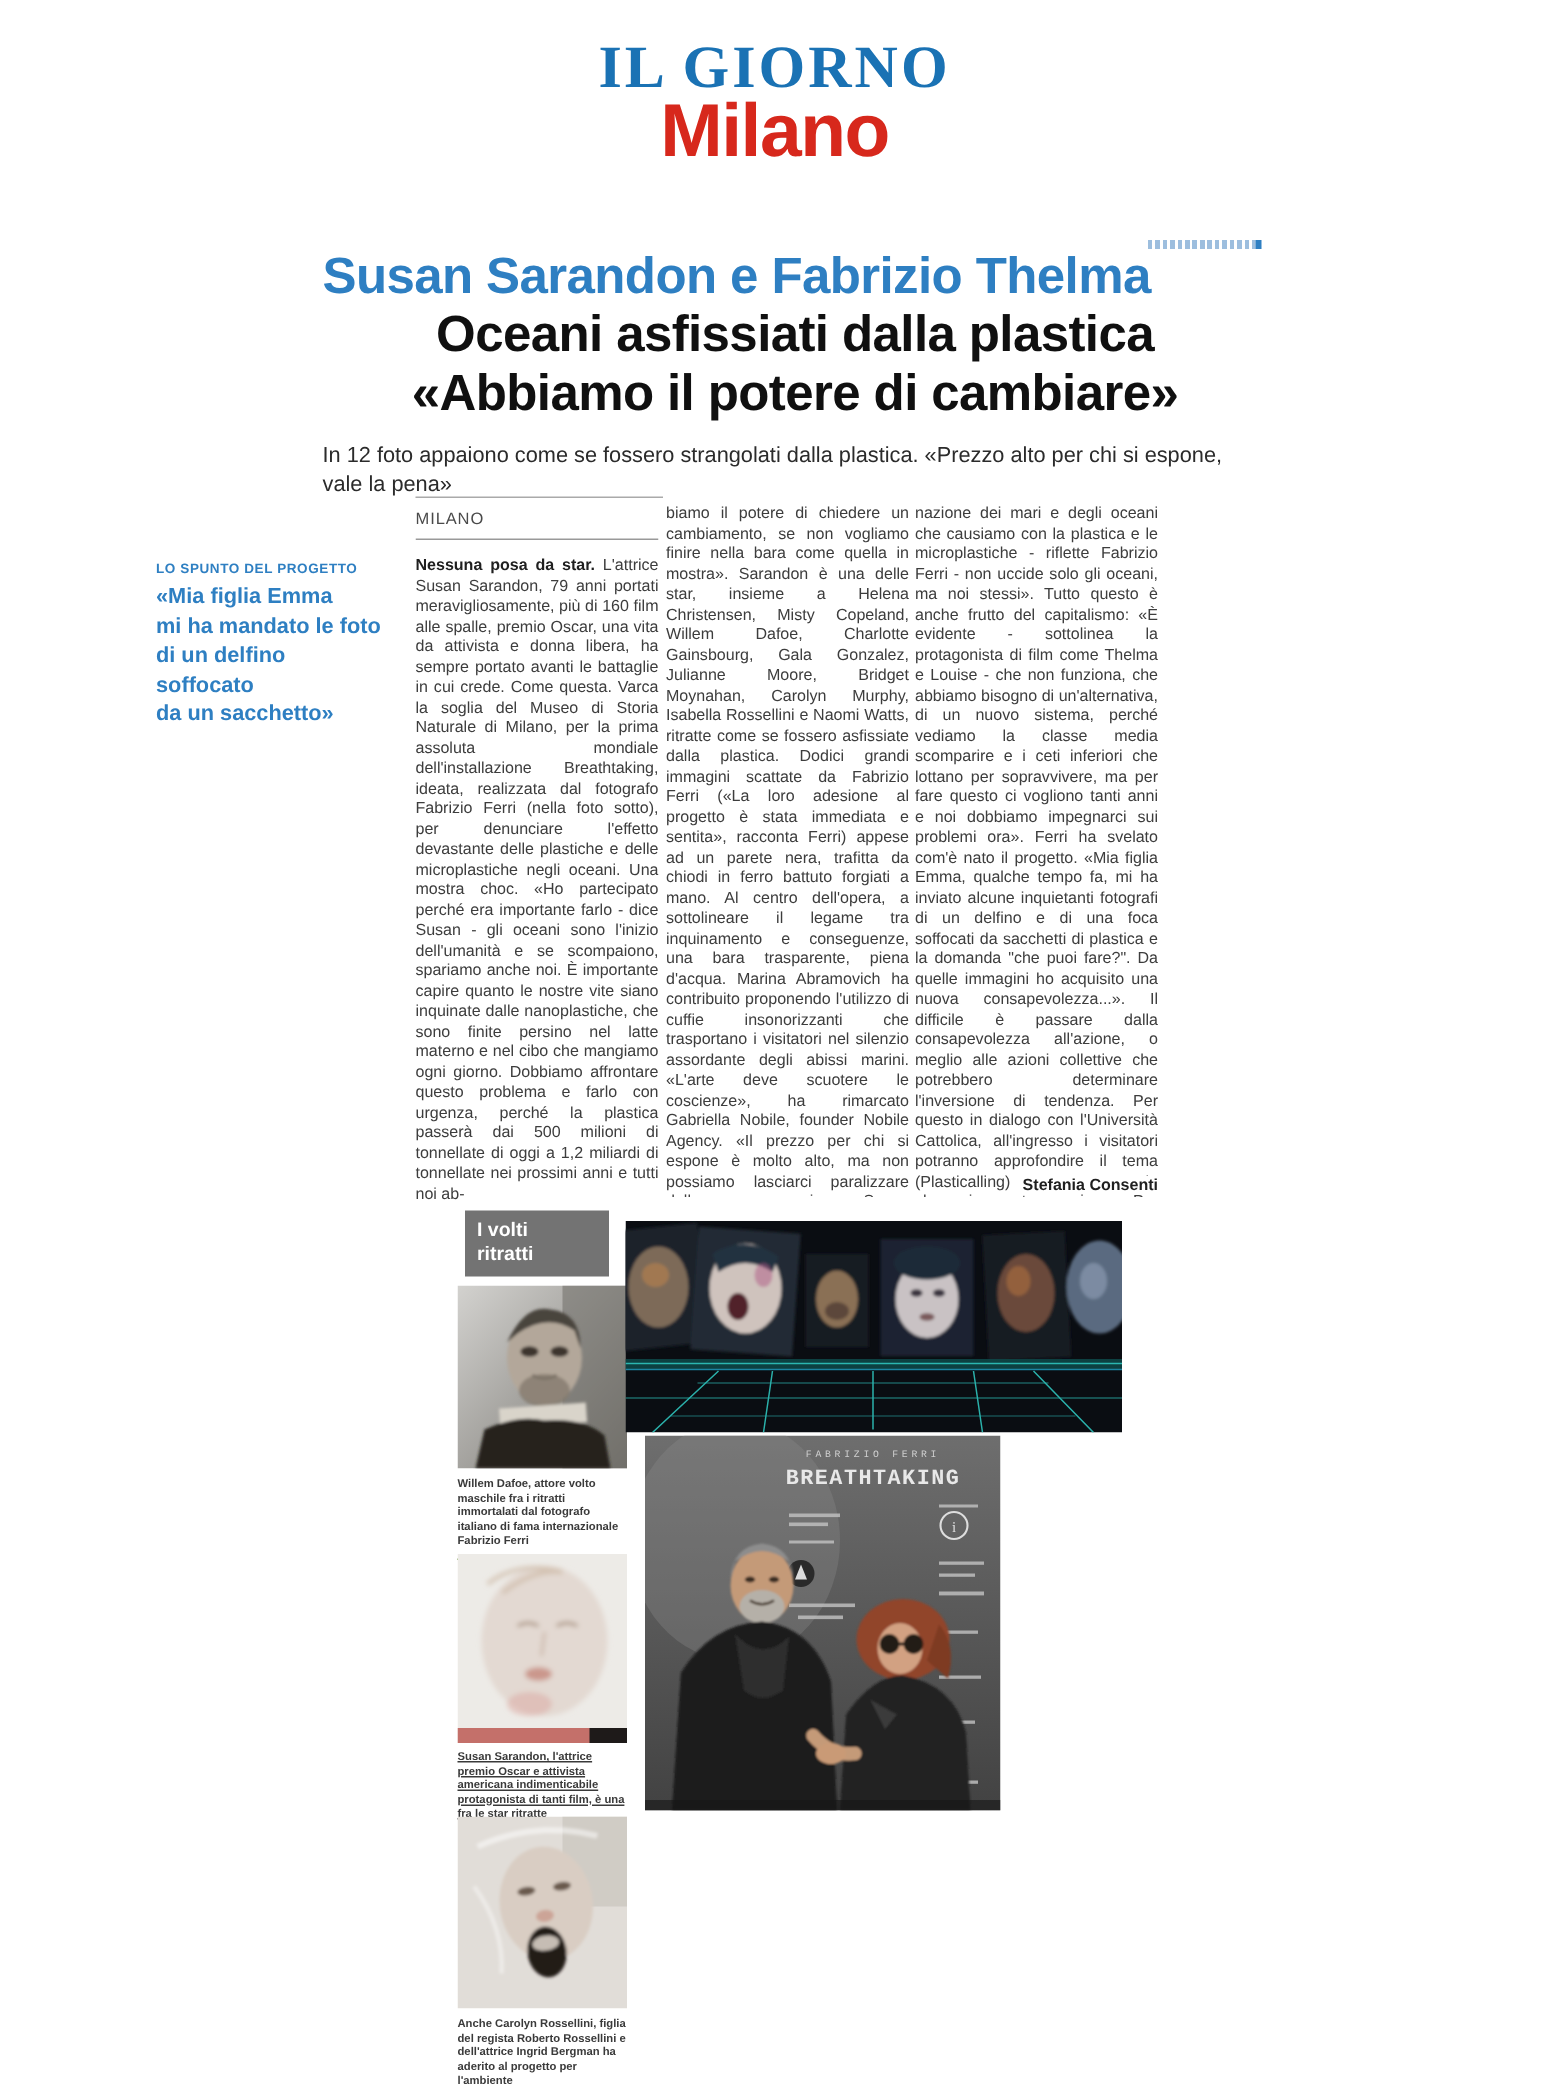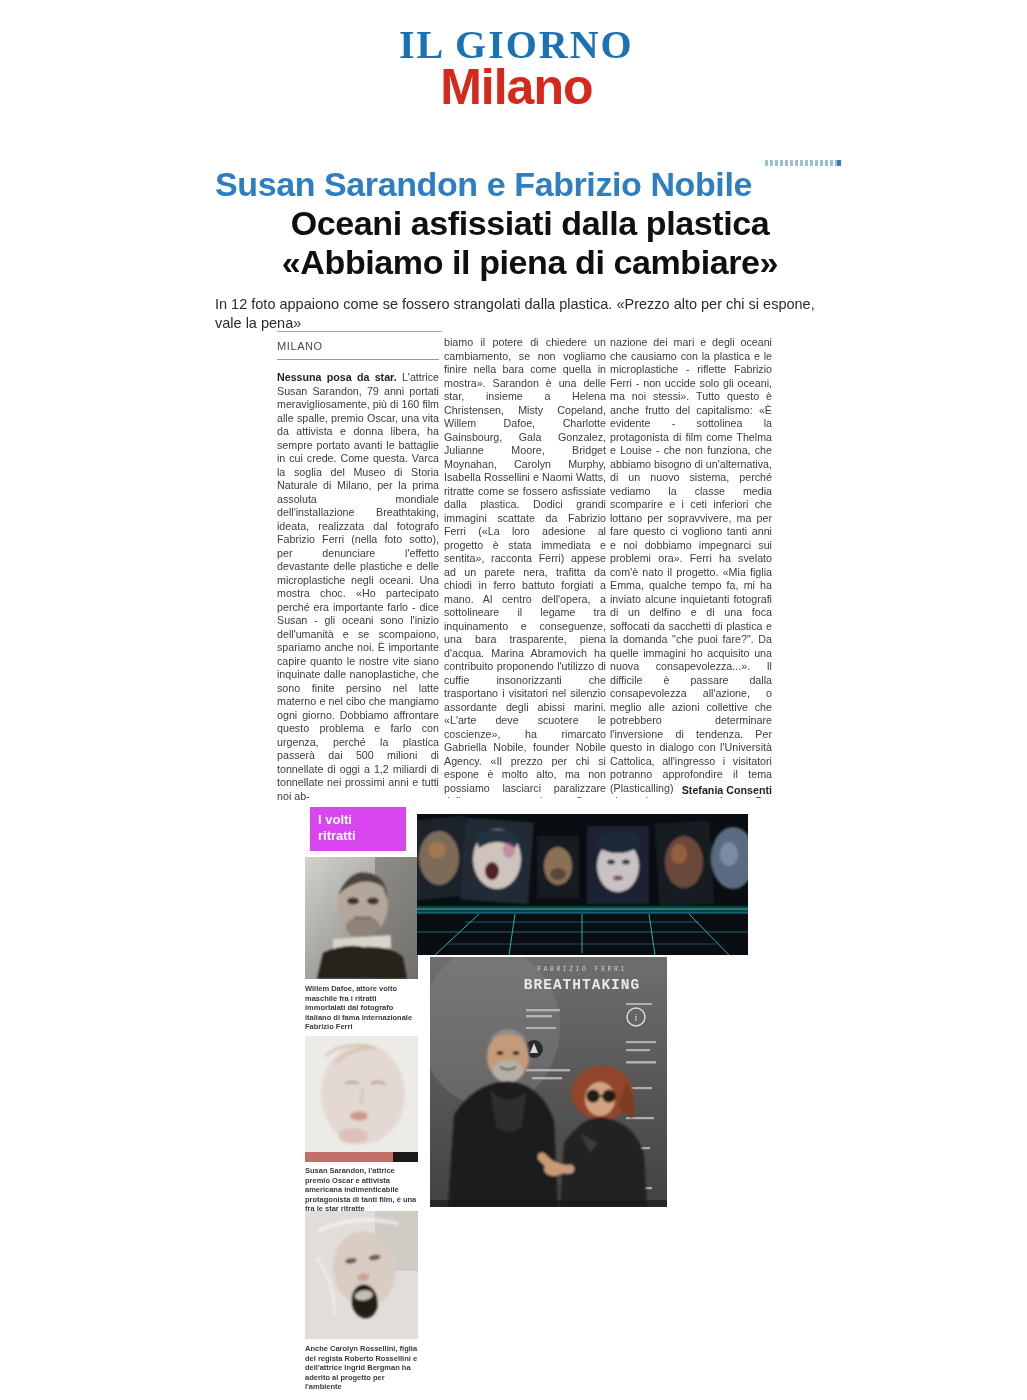--- a/index.html
+++ b/index.html
@@ -39,48 +39,56 @@
   .col .lead{font-weight:bold;color:#1f1f1f;}
   #col1{left:277px;top:340px;}
   #col2{left:444px;top:336px;}
   #col3{left:610px;top:336px;}
   .dateline{font-size:11px;color:#4a4a4a;letter-spacing:.6px;margin:0 0 0 0;}
   .dateline-rule{height:1px;background:#999;margin:7px 0 11px 0;}
   .byline{position:absolute;right:0;bottom:2px;background:#fff;font-size:10.7px;
         font-weight:bold;color:#1f1f1f;padding-left:6px;}
 
   
-  .strip-label{position:absolute;left:310px;top:807px;width:80px;background:#d946ef;color:#fff;
+  .strip-label{position:absolute;left:310px;top:807px;width:80px;background:#737373;color:#fff;
         font-weight:bold;font-size:13px;line-height:16px;padding:5px 8px 7px 8px;white-space:pre-line;}
   .photo{position:absolute;display:block;}
   .caption{position:absolute;width:113px;font-size:7.5px;line-height:9.5px;font-weight:bold;color:#3a3a3a;}
   .caption.ruled{border-bottom:1px solid #4d7c0f;padding-bottom:7px;}
 </style>
 </head>
 <body>
 
 <div id="page">
 
   <div class="masthead">
     <div class="title">IL GIORNO</div>
     <div class="subtitle">Milano</div>
   </div>
 
   <div class="credit-mark"></div>
 
   <div class="headline">
-    <div class="hl-blue">Susan Sarandon e Fabrizio Nobile</div>
+    <div class="hl-blue">Susan Sarandon e Fabrizio Thelma</div>
     <div class="hl-black">Oceani asfissiati dalla plastica</div>
-    <div class="hl-black">«Abbiamo il piena di cambiare»</div>
+    <div class="hl-black">«Abbiamo il potere di cambiare»</div>
   </div>
 
   <div class="standfirst">
     <div>In 12 foto appaiono come se fossero strangolati dalla plastica. «Prezzo alto per chi si espone, vale la pena»</div>
   </div>
 
+  <div class="sidebar">
+    <div class="kicker">LO SPUNTO DEL PROGETTO</div>
+    <div class="quote">«Mia figlia Emma
+mi ha mandato le foto
+di un delfino
+soffocato
+da un sacchetto»</div>
+  </div>
 
   <div class="rule-top"></div>
 
   <div class="col" id="col1">
     <div class="dateline">MILANO</div>
     <div class="dateline-rule"></div>
     <p><span class="lead">Nessuna posa da star.</span><span> L'attrice Susan Sarandon, 79 anni portati meravigliosamente, più di 160 film alle spalle, premio Oscar, una vita da attivista e donna libera, ha sempre portato avanti le battaglie in cui crede. Come questa. Varca la soglia del Museo di Storia Naturale di Milano, per la prima assoluta mondiale dell'installazione Breathtaking, ideata, realizzata dal fotografo Fabrizio Ferri (nella foto sotto), per denunciare l'effetto devastante delle plastiche e delle microplastiche negli oceani. Una mostra choc. «Ho partecipato perché era importante farlo - dice Susan - gli oceani sono l'inizio dell'umanità e se scompaiono, spariamo anche noi. È importante capire quanto le nostre vite siano inquinate dalle nanoplastiche, che sono finite persino nel latte materno e nel cibo che mangiamo ogni giorno. Dobbiamo affrontare questo problema e farlo con urgenza, perché la plastica passerà dai 500 milioni di tonnellate di oggi a 1,2 miliardi di tonnellate nei prossimi anni e tutti noi ab-</span></p>
   </div>
 
   <div class="col" id="col2">
@@ -135,21 +143,21 @@
       <path d="M40 48 Q47 44 54 48" stroke="#a8917f" stroke-width="2" fill="none"></path>
       <path d="M66 48 Q73 44 80 48" stroke="#a8917f" stroke-width="2" fill="none"></path>
       <path d="M58 52 L56 68" stroke="#c5ad9c" stroke-width="2" fill="none" opacity="0.7"></path>
       <ellipse cx="54" cy="80" rx="9" ry="4.5" fill="#c78b80" opacity="0.85"></ellipse>
       <ellipse cx="48" cy="100" rx="15" ry="8" fill="#dba8a0" opacity="0.5"></ellipse>
     </g>
     <rect y="116" width="113" height="10" fill="#c4706a"></rect>
     <rect x="88" y="116" width="25" height="10" fill="#1e1a19"></rect>
   </svg>
 
-  <div class="caption" style="left:305px;top:1166px;">Susan Sarandon, l'attrice premio Oscar e attivista americana indimenticabile protagonista di tanti film, è una fra le star ritratte</div>
+  <div class="caption" style="left:305px;top:1166px;text-decoration:underline;">Susan Sarandon, l'attrice premio Oscar e attivista americana indimenticabile protagonista di tanti film, è una fra le star ritratte</div>
 
   <svg class="photo" style="left:305px;top:1211px;" width="113" height="128" viewBox="0 0 113 128">
     <defs>
         <filter id="soft3">
           <feGaussianBlur stdDeviation="1.1"></feGaussianBlur>
         </filter>
       </defs>
     <rect width="113" height="128" fill="#e1ddd8"></rect>
     <rect x="70" width="43" height="60" fill="#c9c4bd" opacity="0.7"></rect>
     <g filter="url(#soft3)" transform="rotate(-8 60 64)">

